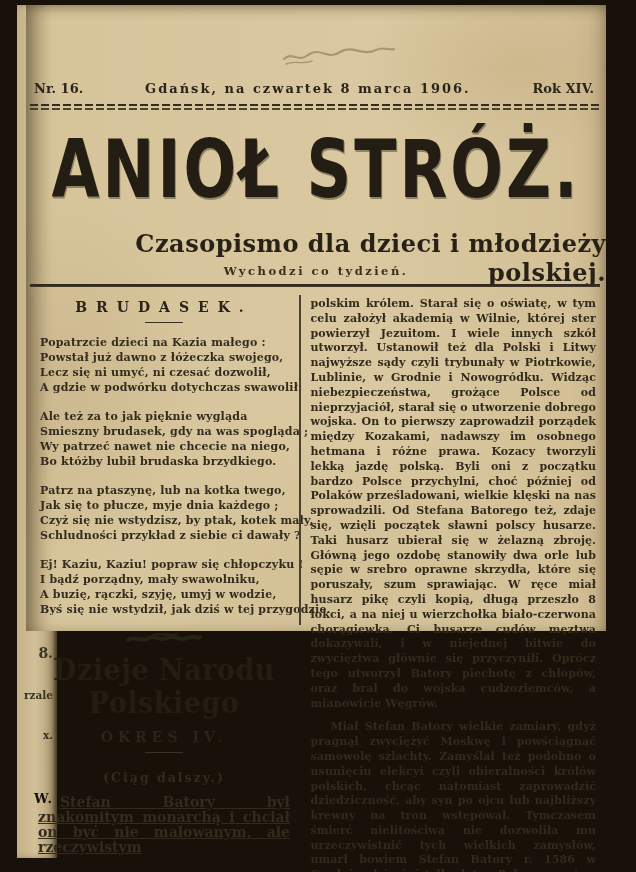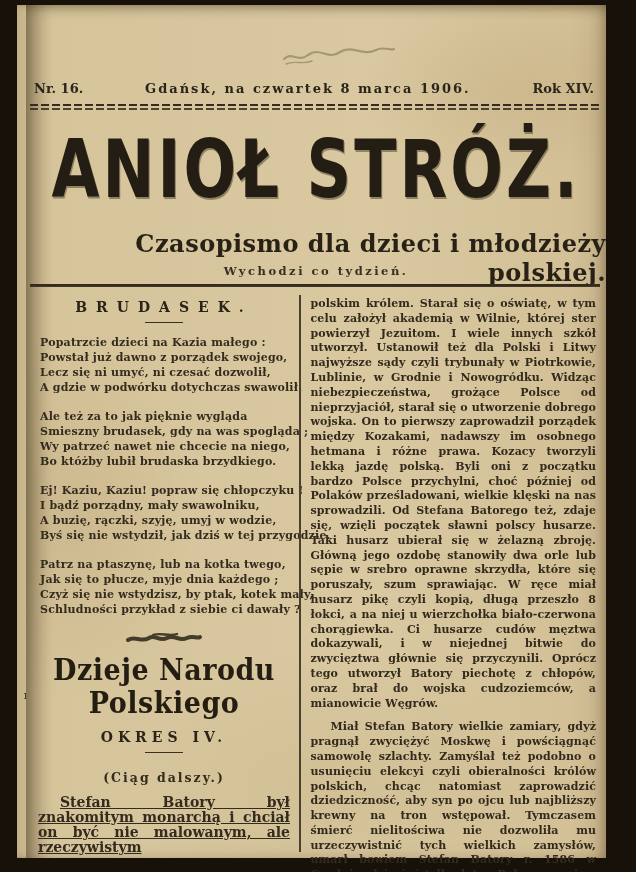--- a/index.html
+++ b/index.html
@@ -27,21 +27,21 @@
     font-weight: 700;
     color: #3a3224;
     white-space: nowrap;
   }
   .frag.smudge { font-weight: 900; color: #140f08; letter-spacing: 1px; }
 
   
   .page {
     position: absolute;
     left: 26px; top: 5px;
-    width: 580px; height: 853px;
+    width: 580px; height: 626px;
     background:
       radial-gradient(ellipse 220px 120px at 84% 10%, rgba(172,140,88,.18), transparent 70%),
       radial-gradient(ellipse 180px 260px at 8% 60%, rgba(150,120,70,.15), transparent 70%),
       radial-gradient(ellipse 300px 200px at 55% 92%, rgba(160,130,80,.12), transparent 70%),
       linear-gradient(90deg, #c3b087 0px, #d6c49b 26px, #d9c8a0 60%, #d3c097 94%, #c7b38a 100%);
     box-shadow: inset 16px 0 20px -10px rgba(55,40,18,.55), inset -10px 0 14px -8px rgba(80,60,30,.45), inset 0 10px 14px -10px rgba(55,40,18,.5);
   }
 
   
   .masthead-row {
@@ -214,41 +214,41 @@
   <div class="subtitle-rule"></div>
 
   <div class="columns">
 
     <div class="col-left">
       <div class="article-heading">BRUDASEK.</div>
       <div class="small-rule"></div>
 
       <p class="stanza">
         <span>Popatrzcie dzieci na Kazia małego :</span><br>
-        <span>Powstał już dawno z porządek swojego,</span><br>
+        <span>Powstał już dawno z łóżeczka swojego,</span><br>
         <span>Lecz się ni umyć, ni czesać dozwolił,</span><br>
         <span>A gdzie w podwórku dotychczas swawolił.</span>
       </p>
       <p class="stanza">
         <span>Ale też za to jak pięknie wygląda</span><br>
         <span>Smieszny brudasek, gdy na was spogląda ;</span><br>
         <span>Wy patrzeć nawet nie chcecie na niego,</span><br>
         <span>Bo któżby lubił brudaska brzydkiego.</span>
       </p>
       <p class="stanza">
+        <span>Patrz na ptaszynę, lub na kotka twego,</span><br>
+        <span>Jak się to płucze, myje dnia każdego ;</span><br>
+        <span>Czyż się nie wstydzisz, by ptak, kotek mały,</span><br>
+        <span>Schludności przykład z siebie ci dawały ?</span>
+      </p>
+      <p class="stanza">
         <span>Ej! Kaziu, Kaziu! popraw się chłopczyku !</span><br>
         <span>I bądź porządny, mały swawolniku,</span><br>
         <span>A buzię, rączki, szyję, umyj w wodzie,</span><br>
         <span>Byś się nie wstydził, jak dziś w tej przygodzie.</span>
-      </p>
-      <p class="stanza">
-        <span>Patrz na ptaszynę, lub na kotka twego,</span><br>
-        <span>Jak się to płucze, myje dnia każdego ;</span><br>
-        <span>Czyż się nie wstydzisz, by ptak, kotek mały,</span><br>
-        <span>Schludności przykład z siebie ci dawały ?</span>
       </p>
 
       <svg class="ornament" width="78" height="14" viewBox="0 0 78 14">
         <path d="M3,9 C10,4 16,12 24,7 C30,3 34,11 42,7 C50,3 54,11 62,7 C68,4 72,8 75,6" fill="none" stroke="#2b2418" stroke-width="4" stroke-linecap="round"></path>
         <path d="M28,4 C36,1 44,6 52,3" fill="none" stroke="#2b2418" stroke-width="2.4" stroke-linecap="round"></path>
       </svg>
 
       <div class="history-heading">Dzieje Narodu Polskiego</div>
       <div class="history-sub">OKRES IV.</div>
       <div class="small-rule"></div>

